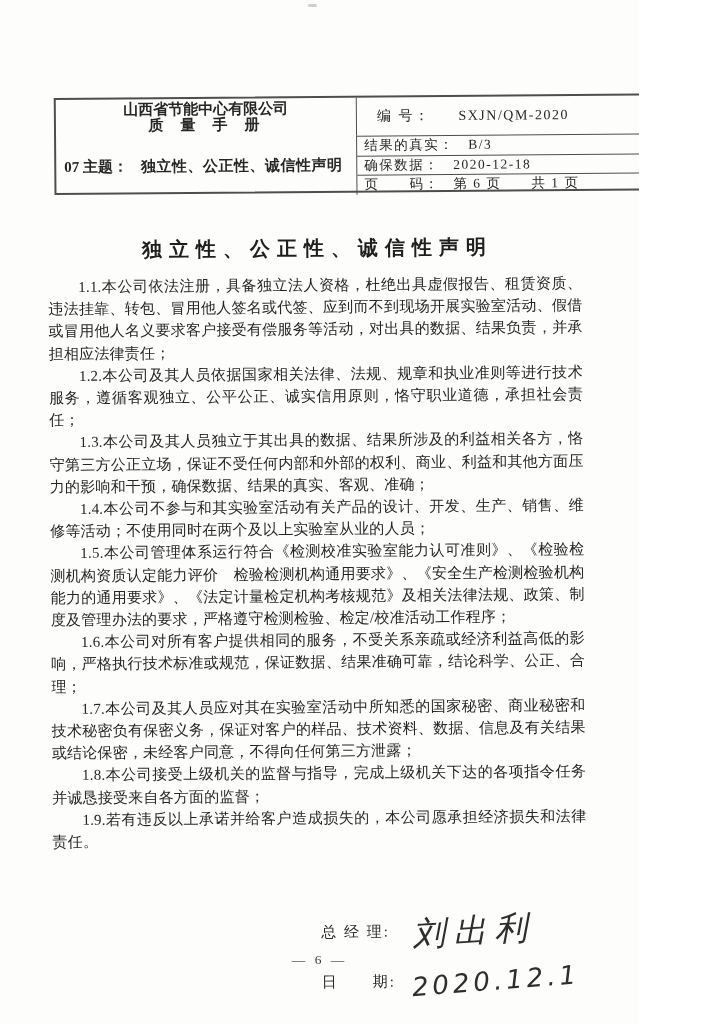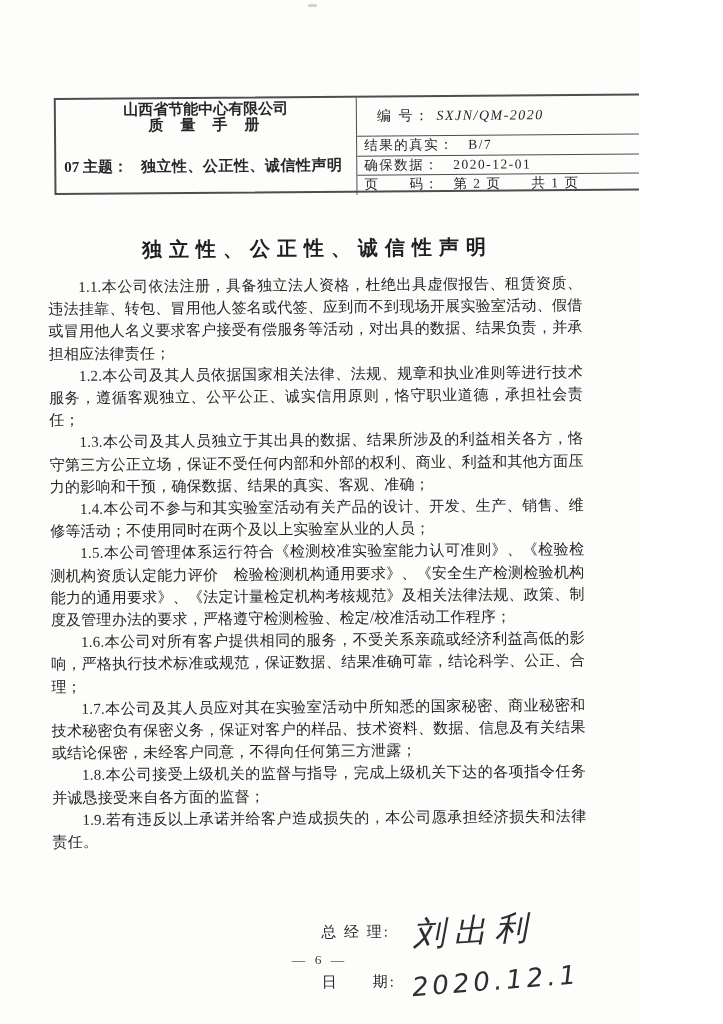--- a/index.html
+++ b/index.html
@@ -17,21 +17,21 @@
     grid-template-columns:301px 1fr;grid-template-rows:38px 19.5px 19.5px 19.5px;
   }
   .header-table .cell{box-sizing:border-box;display:flex;align-items:center;}
   .cell-company{
     grid-column:1;grid-row:1;border-right:1.5px solid #4e4e4e;
     flex-direction:column;justify-content:center;
     font-weight:700;font-size:15px;line-height:17px;text-align:center;
   }
   .manual-title{letter-spacing:4px;font-family:Liberation Mono, monospace;}
   .cell-docno{grid-column:2;grid-row:1;padding-left:20px;font-size:14px;letter-spacing:2px;}
-  .code-value{font-style:italic;letter-spacing:1.5px;margin-left:6px;}
+  .code-value{letter-spacing:1.5px;margin-left:28px;}
   .cell-subject{
     grid-column:1;grid-row:2 / span 3;border-right:1.5px solid #4e4e4e;
     padding-left:8px;font-weight:700;font-size:15px;
   }
   .subject-value{margin-left:13px;letter-spacing:0.5px;}
   .cell-right{grid-column:2;border-top:1.5px solid #4e4e4e;padding-left:7px;font-size:13.5px;letter-spacing:1.5px;}
   .row-value{margin-left:14px;letter-spacing:1.5px;}
 
   
   .doc-title{
@@ -77,29 +77,29 @@
       <div class="cell cell-docno">
         <span>编 号：</span>
         <span class="code-value">SXJN/QM-2020</span>
       </div>
       <div class="cell cell-subject">
         <span>07 主题：</span>
         <span class="subject-value">独立性、公正性、诚信性声明</span>
       </div>
       <div class="cell cell-right">
         <span>结果的真实：</span>
-        <span class="row-value">B/7</span>
+        <span class="row-value">B/3</span>
       </div>
       <div class="cell cell-right">
         <span>确保数据：</span>
-        <span class="row-value">2020-12-01</span>
+        <span class="row-value">2020-12-18</span>
       </div>
       <div class="cell cell-right">
         <span>页　　码：</span>
-        <span class="row-value">第 2 页　　共 1 页</span>
+        <span class="row-value">第 6 页　　共 1 页</span>
       </div>
     </div>
 
     <div class="doc-title">独立性、公正性、诚信性声明</div>
 
     <div class="body-text">
       <p>1.1.本公司依法注册，具备独立法人资格，杜绝出具虚假报告、租赁资质、违法挂靠、转包、冒用他人签名或代签、应到而不到现场开展实验室活动、假借或冒用他人名义要求客户接受有偿服务等活动，对出具的数据、结果负责，并承担相应法律责任；</p>
       <p>1.2.本公司及其人员依据国家相关法律、法规、规章和执业准则等进行技术服务，遵循客观独立、公平公正、诚实信用原则，恪守职业道德，承担社会责任；</p>
       <p>1.3.本公司及其人员独立于其出具的数据、结果所涉及的利益相关各方，恪守第三方公正立场，保证不受任何内部和外部的权利、商业、利益和其他方面压力的影响和干预，确保数据、结果的真实、客观、准确；</p>
       <p>1.4.本公司不参与和其实验室活动有关产品的设计、开发、生产、销售、维修等活动；不使用同时在两个及以上实验室从业的人员；</p>

